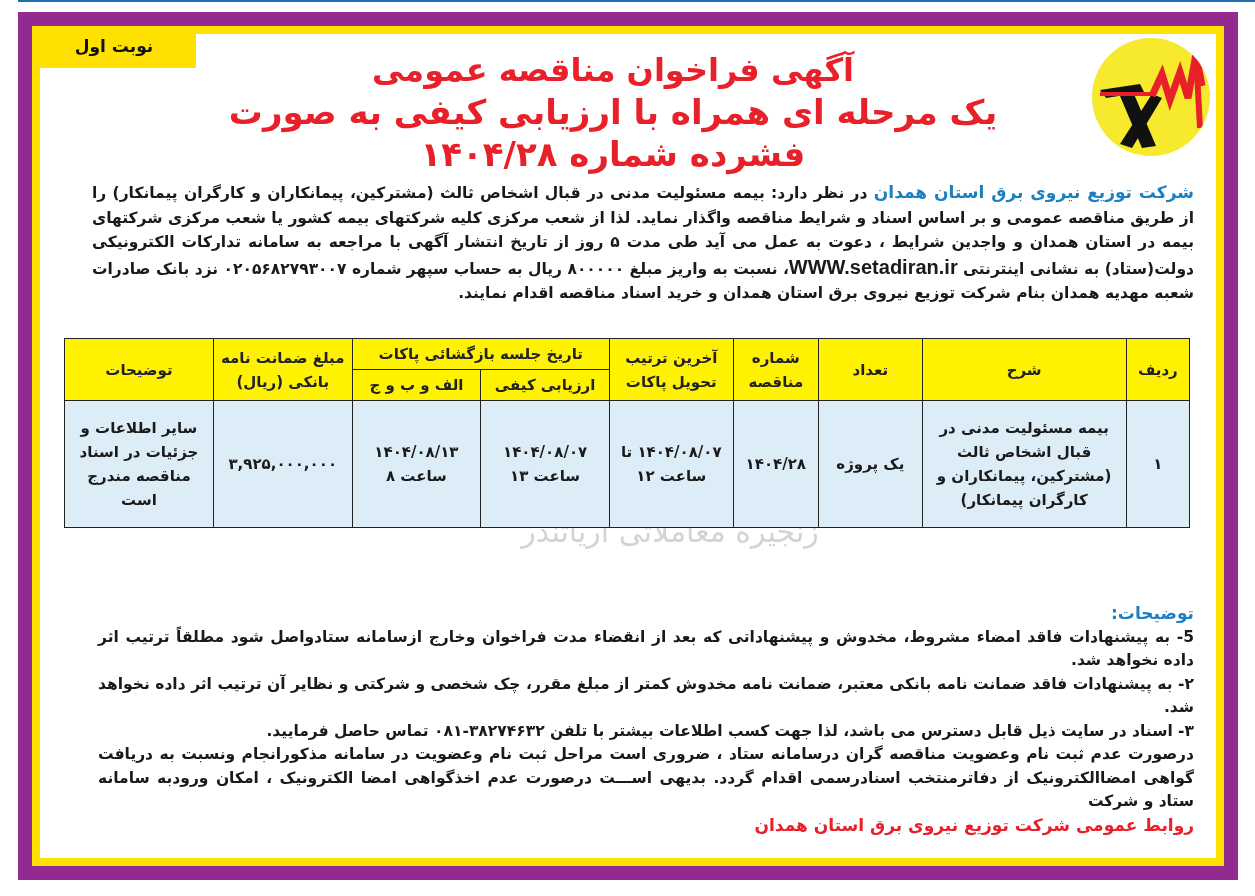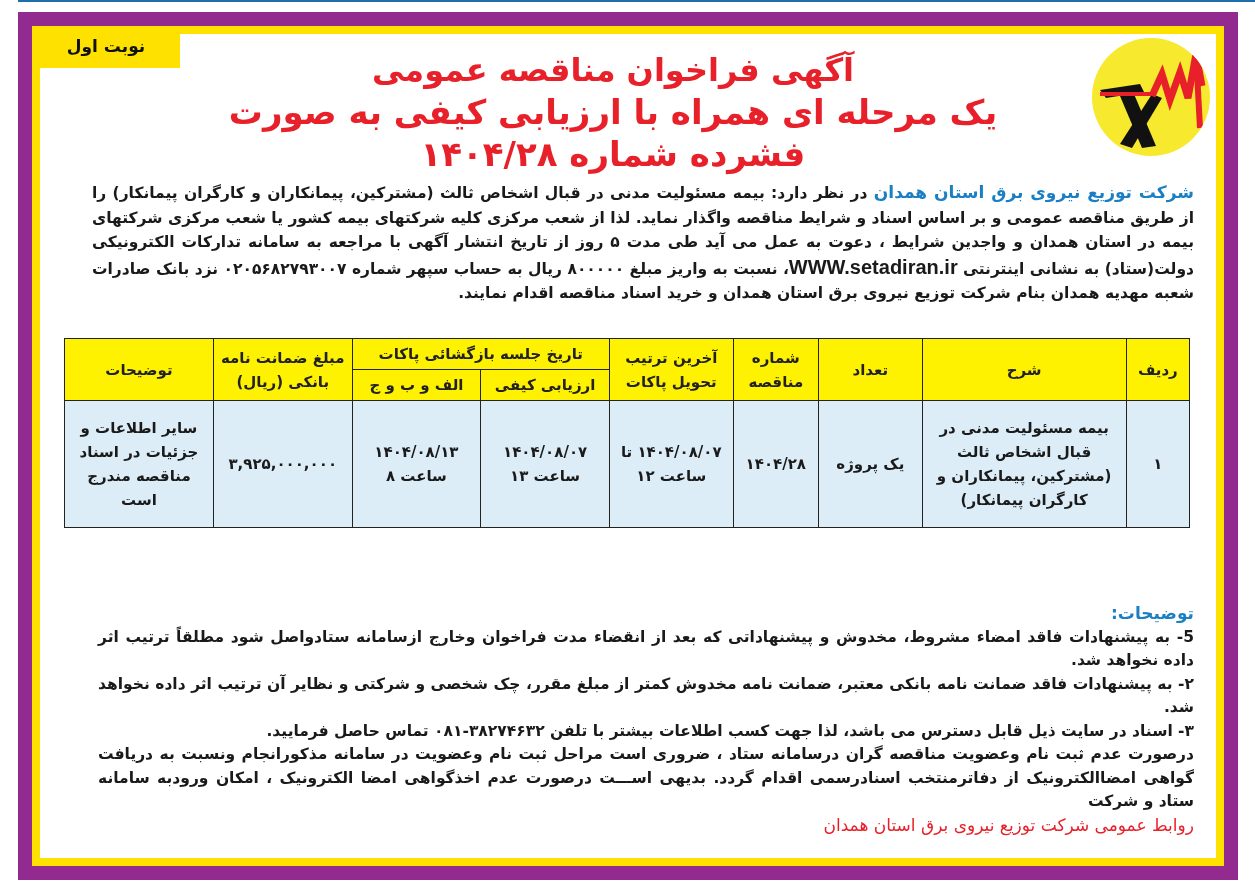--- a/index.html
+++ b/index.html
@@ -5,21 +5,21 @@
   html, body { margin:0; padding:0; background:#ffffff; }
   body { width:1255px; height:896px; position:relative; overflow:hidden;
          font-family:"DejaVu Sans", sans-serif; color:#1a1a1a; }
   .topline { position:absolute; left:18px; top:0; width:1380px; height:2px; background:#1f6fb0; }
   .outer { position:absolute; left:18px; top:12px; width:1220px; height:868px;
            background:#922a8f; }
   .inner { position:absolute; left:14px; top:14px; right:14px; bottom:14px;
            background:#ffe100; }
   .paper { position:absolute; left:8px; top:8px; right:8px; bottom:8px;
            background:#ffffff; direction:rtl; }
-  .tag { position:absolute; left:-8px; top:-8px; width:148px; height:42px;
+  .tag { position:absolute; left:-8px; top:-8px; width:164px; height:42px;
          background:#ffe100; direction:rtl; text-align:center; line-height:40px;
          font-weight:bold; font-size:17px; color:#111; }
   .logo { position:absolute; right:6px; top:4px; width:118px; height:118px;
           border-radius:50%; background:#f7e92d; overflow:hidden; }
   .title { position:absolute; left:140px; right:170px; top:16px; text-align:center;
            color:#e8202a; font-weight:bold; }
   .title .l1 { font-size:32px; line-height:40px; }
   .title .l2 { font-size:34px; line-height:42px; margin-top:1px; }
   .intro { position:absolute; left:22px; right:22px; top:146px;
            font-size:15.5px; line-height:24.5px; text-align:justify; font-weight:600;margin-left:30px; }
@@ -35,21 +35,21 @@
         pointer-events:none; opacity:0.32; }
   .wm .big { position:absolute; left:60px; top:0; font-family:"Liberation Sans", sans-serif;
              font-size:140px; font-weight:bold; color:#7a7a7a; letter-spacing:-4px;
              direction:ltr; line-height:150px; }
   .wm .small { position:absolute; left:70px; top:150px; width:680px; text-align:center;
                font-size:30px; color:#7a7a7a; letter-spacing:18px; }
   .notes { position:absolute; left:22px; right:22px; top:568px; font-size:15.5px;
            line-height:23.5px; font-weight:600; text-align:justify;margin-left:36px; }
   .notes .head { color:#1b7fc4; font-weight:bold; font-size:17px; }
   .notes .url { font-family:"Liberation Sans", sans-serif; font-weight:bold; }
-  .footer { color:#e8202a; font-weight:normal; font-size:17px; }
+  .footer { color:#e8202a; font-weight:bold; font-size:17px; }
   .last-line { display:flex; justify-content:space-between; }
 </style>
 </head>
 <body>
 
 <div class="topline"></div>
 
 <div class="outer">
   <div class="inner">
     <div class="paper">
@@ -71,20 +71,21 @@
         <div class="l1">آگهی فراخوان مناقصه عمومی</div>
         <div class="l2">یک مرحله ای همراه با ارزیابی کیفی به صورت فشرده شماره ۱۴۰۴/۲۸</div>
       </div>
 
       <div class="intro">
         <span class="co">شرکت توزیع نیروی برق استان همدان</span><span> در نظر دارد: بیمه مسئولیت مدنی در قبال اشخاص ثالث (مشترکین، پیمانکاران و کارگران پیمانکار) را از طریق مناقصه عمومی و بر اساس اسناد و شرایط مناقصه واگذار نماید. لذا از شعب مرکزی کلیه شرکتهای بیمه کشور یا شعب مرکزی شرکتهای بیمه در استان همدان و واجدین شرایط ، دعوت به عمل می آید طی مدت ۵ روز از تاریخ انتشار آگهی با مراجعه به سامانه تدارکات الکترونیکی دولت(ستاد) به نشانی اینترنتی </span><span class="url">WWW.setadiran.ir</span><span>، نسبت به واریز مبلغ ۸۰۰۰۰۰ ریال به حساب سپهر شماره ۰۲۰۵۶۸۲۷۹۳۰۰۷ نزد بانک صادرات شعبه مهدیه همدان بنام شرکت توزیع نیروی برق استان همدان و خرید اسناد مناقصه اقدام نمایند.</span>
       </div>
 
       <div class="wm">
         <div class="big">AriaTender</div>
+        <div class="small">زنجیره معاملاتی آریاتندر</div>
       </div>
 
       <table class="tender">
         <thead>
           <tr>
             <th rowspan="2" style="width:50px">ردیف</th>
             <th rowspan="2" style="width:190px">شرح</th>
             <th rowspan="2" style="width:90px">تعداد</th>
             <th rowspan="2" style="width:72px">شماره مناقصه</th>
             <th rowspan="2" style="width:110px">آخرین ترتیب تحویل پاکات</th>

